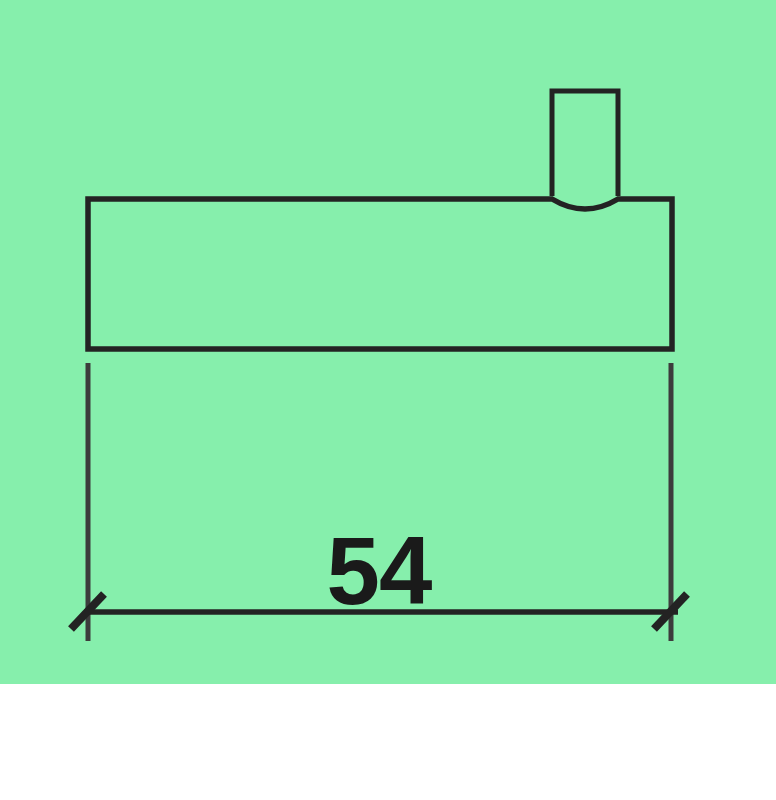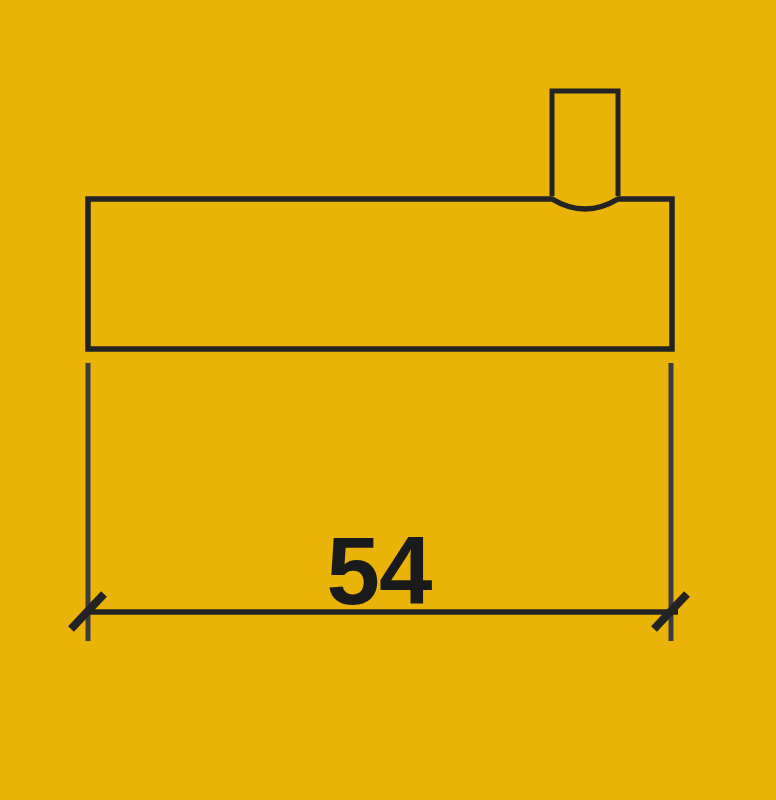--- a/index.html
+++ b/index.html
@@ -4,22 +4,22 @@
 <style>
   
   html, body {
     margin: 0;
     padding: 0;
     background: #ffffff;
   }
   .canvas {
     position: relative;
     width: 776px;
-    height: 800px;
-    background: #eab308;
+    height: 684px;
+    background: #86efac;
     overflow: hidden;
     font-family: "Liberation Sans", sans-serif;
   }
   .stroke {
     fill: none;
     stroke: #232323;
     stroke-linecap: butt;
     stroke-linejoin: miter;
   }
   .outline { stroke-width: 5.5; }

